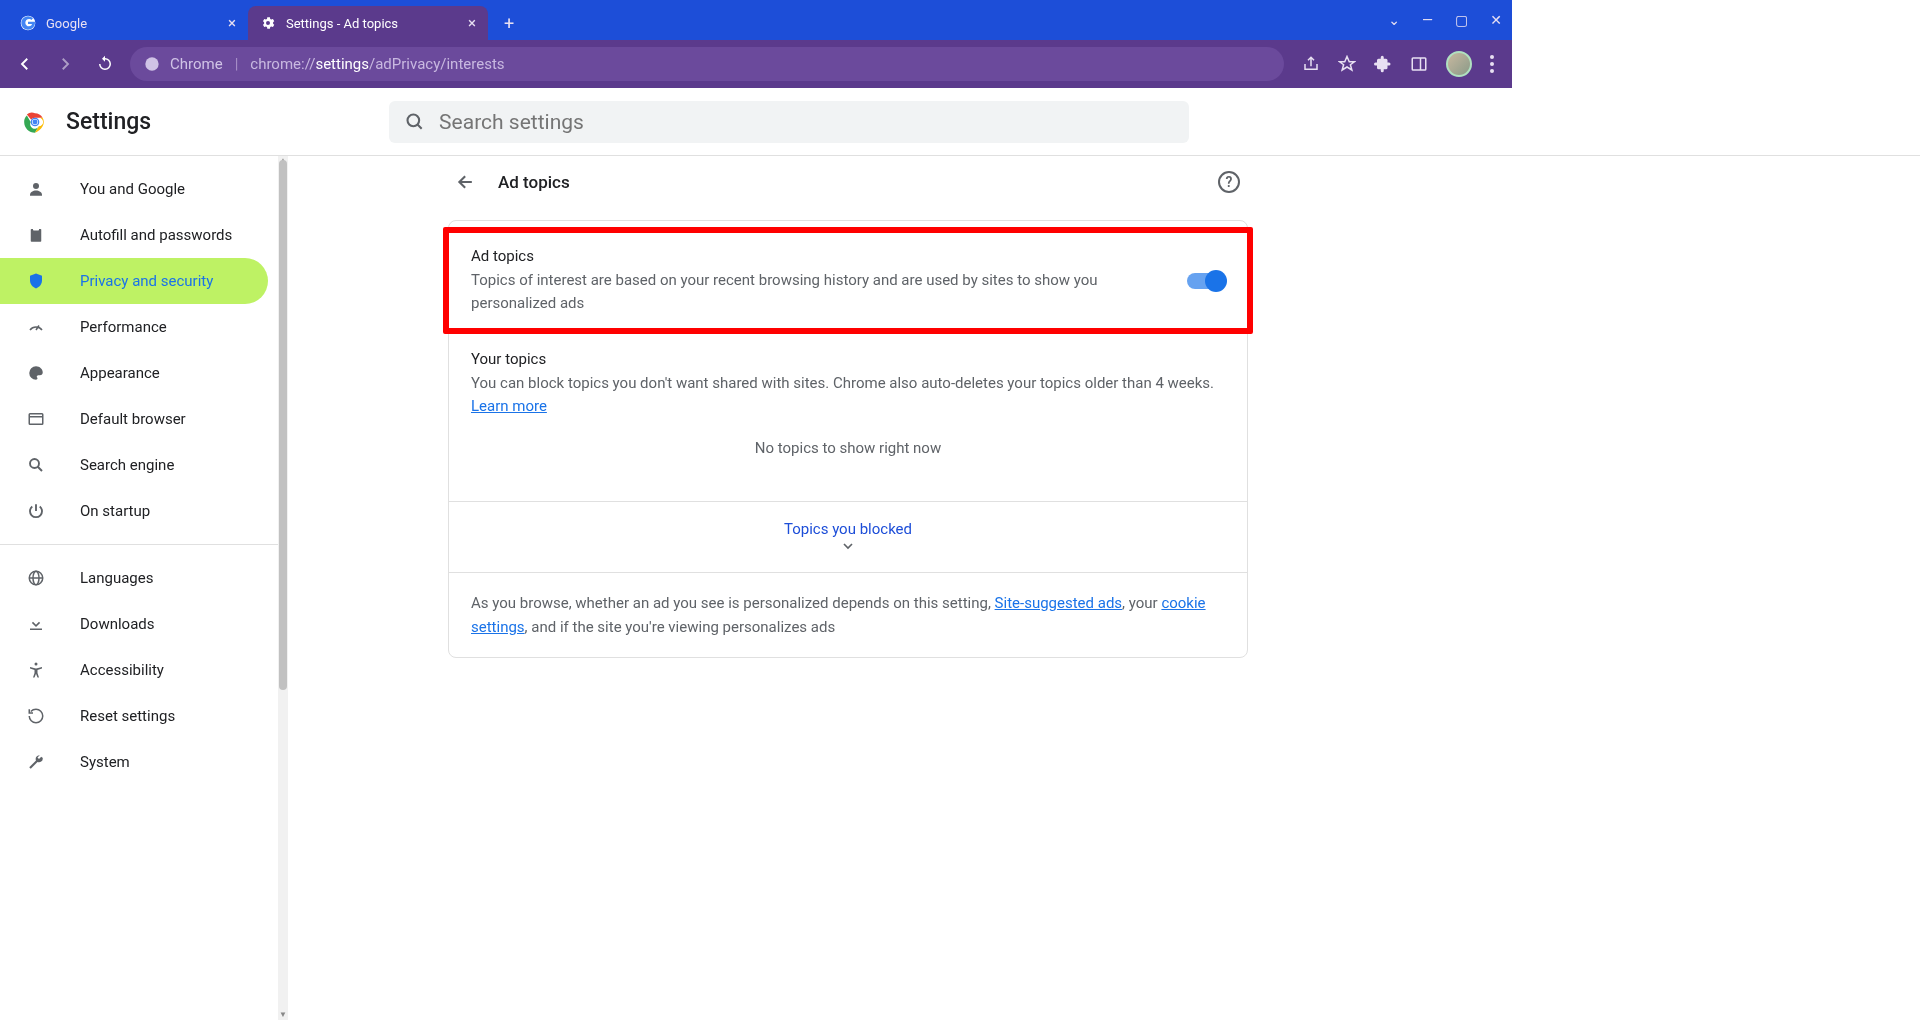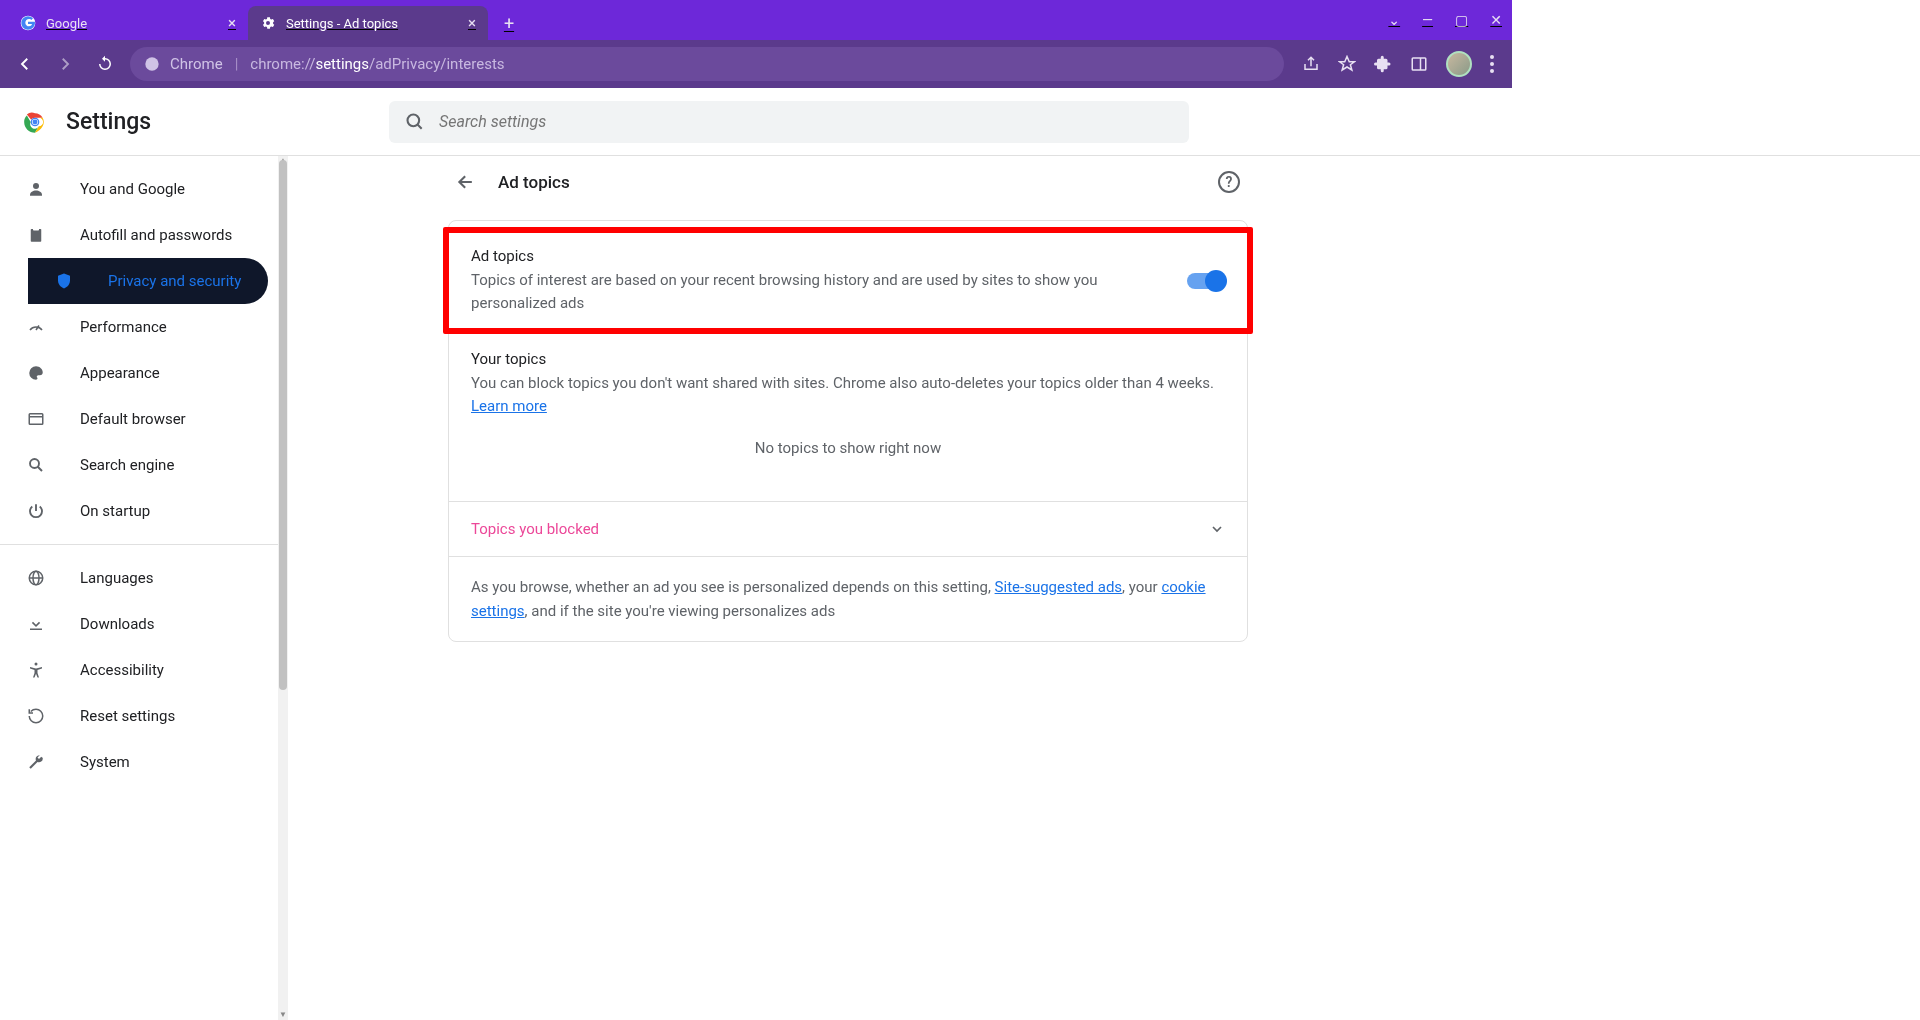--- a/index.html
+++ b/index.html
@@ -1,19 +1,19 @@
 <!DOCTYPE html>
 <html><head>
 <meta charset="utf-8">
 <style>
 * { margin: 0; padding: 0; box-sizing: border-box; font-family: "Segoe UI", Roboto, Arial, sans-serif; }
 body { width: 1512px; height: 804px; background: #fff; overflow: hidden; }
 
 
-.titlebar { height: 40px; background: #6d28d9; display: flex; align-items: flex-start; text-decoration: underline; }
+.titlebar { height: 40px; background: #1d4ed8; display: flex; align-items: flex-start; }
 .tabs { display: flex; align-items: flex-end; height: 100%; padding-left: 8px; flex: 1; }
 .tab { height: 34px; display: flex; align-items: center; padding: 0 12px; gap: 10px; border-radius: 8px 8px 0 0; font-size: 13px; min-width: 240px; }
 .tab.inactive { color: #e8e0f2; }
 .tab.active { background: #5b3a8c; color: #fff; }
 .tab-ico { width: 16px; height: 16px; display: flex; align-items: center; justify-content: center; }
 .tab-close { margin-left: auto; font-size: 15px; color: #e8e0f2; cursor: pointer; }
 .newtab { width: 30px; height: 30px; display: flex; align-items: center; justify-content: center; color: #e8e0f2; font-size: 18px; margin-left: 6px; margin-bottom: 2px; }
 .winctrls { display: flex; align-items: center; height: 100%; padding-right: 10px; gap: 22px; color: #e8e0f2; }
 .winctrls span { cursor: pointer; font-size: 14px; }
 
@@ -23,51 +23,51 @@
 .address { flex: 1; height: 34px; background: #6b4a9c; border-radius: 17px; display: flex; align-items: center; padding: 0 14px; gap: 10px; color: #e8e0f2; font-size: 15px; }
 .address .chrome-label { color: #d0c3e6; }
 .address .pipe { color: #a890c8; margin: 0 2px; }
 .tbicons { display: flex; align-items: center; gap: 18px; color: #e8e0f2; padding: 0 8px; }
 .avatar { width: 26px; height: 26px; border-radius: 50%; background: linear-gradient(135deg,#c8b8a0,#8a9a88); border: 2px solid #b0e0c0; }
 .header { position: absolute; top: 88px; left: 0; right: 0; height: 68px; background: #fff; display: flex; align-items: center; border-bottom: 1px solid #e0e0e0; z-index: 2; }
 .header-inner { display: flex; align-items: center; width: 100%; padding-left: 22px; gap: 18px; }
 .chrome-logo { width: 26px; height: 26px; }
 .settings-title { font-size: 23px; font-weight: 500; color: #202124; }
 .search { margin-left: 220px; width: 800px; height: 42px; background: #f1f3f4; border-radius: 6px; display: flex; align-items: center; padding: 0 16px; gap: 14px; color: #5f6368; }
-.search input { border: none; background: transparent; font-size: 16px; color: #0f766e; outline: none; width: 100%; font-style: italic; }
+.search input { border: none; background: transparent; font-size: 21px; color: #0f766e; outline: none; width: 100%; }
 
 .body { position: absolute; top: 156px; left: 0; right: 0; bottom: 0; display: flex; }
 .sidebar { width: 288px; padding-top: 10px; position: relative; }
 .sidebar-scroll { position: absolute; right: 0; top: 0; width: 10px; height: 100%; background: #f1f1f1; }
 .sidebar-thumb { position: absolute; right: 1px; top: 4px; width: 8px; height: 530px; background: #c1c1c1; border-radius: 4px; }
 .sidebar-arrow { position: absolute; width: 10px; height: 10px; right: 0; color: #888; font-size: 8px; text-align: center; }
 .sidebar-arrow.up { top: 0; }
 .sidebar-arrow.down { bottom: 0; }
 .sb-item { height: 46px; display: flex; align-items: center; padding-left: 26px; gap: 34px; font-size: 15px; color: #202124; cursor: pointer; border-radius: 0 23px 23px 0; margin-right: 20px; }
-.sb-item.active { background: #0f172a; color: #1a73e8; margin-left: 28px; }
+.sb-item.active { background: #bef264; color: #1a73e8; }
 .sb-item.active .sb-ico { color: #1a73e8; }
 .sb-ico { width: 20px; color: #5f6368; display: flex; align-items: center; justify-content: center; }
 .sb-divider { height: 1px; background: #e0e0e0; margin: 10px 0; }
 
 .content { flex: 1; display: flex; justify-content: flex-start; padding-left: 120px; margin-left: 40px; }
 .panel { width: 800px; }
 .panel-head { height: 52px; display: flex; align-items: center; gap: 22px; padding: 0 8px; }
 .panel-head .back { width: 20px; color: #5f6368; cursor: pointer; }
 .panel-head .title { font-size: 17px; color: #202124; font-weight: 500; }
 .panel-head .help { margin-left: auto; width: 22px; height: 22px; border: 2px solid #5f6368; border-radius: 50%; display: flex; align-items: center; justify-content: center; color: #5f6368; font-size: 14px; font-weight: 600; cursor: pointer; }
 
 .card { border: 1px solid #e0e0e0; border-radius: 8px; margin-top: 12px; }
 .highlight { border: 6px solid #ff0000; border-radius: 2px; margin: 6px -6px 0 -6px; padding: 14px 22px; display: flex; align-items: center; gap: 20px; }
 .row { padding: 16px 22px; }
 .row-title { font-size: 15px; color: #202124; margin-bottom: 4px; }
 .row-desc { font-size: 15px; color: #5f6368; line-height: 1.5; }
 .toggle { width: 38px; height: 16px; background: #1a73e8aa; border-radius: 8px; position: relative; margin-left: auto; flex-shrink: 0; }
 .toggle .knob { position: absolute; right: -2px; top: -3px; width: 22px; height: 22px; background: #1a73e8; border-radius: 50%; }
 .empty { text-align: center; color: #5f6368; font-size: 15px; padding: 22px 0 28px; }
-.expander { display: flex; align-items: center; justify-content: space-between; padding: 18px 22px; border-top: 1px solid #e0e0e0; cursor: pointer; font-size: 15px; color: #ec4899; }
+.expander { display: flex; align-items: center; justify-content: space-between; padding: 18px 22px; border-top: 1px solid #e0e0e0; cursor: pointer; font-size: 15px; color: #1d4ed8; flex-direction: column; }
 .footnote { padding: 18px 22px; border-top: 1px solid #e0e0e0; font-size: 15px; color: #5f6368; line-height: 1.6; }
 .link { color: #1a73e8; text-decoration: underline; cursor: pointer; }
 
 svg { display: block; }
 </style>
 </head>
 <body>
 
 <div class="titlebar">
   <div class="tabs">

